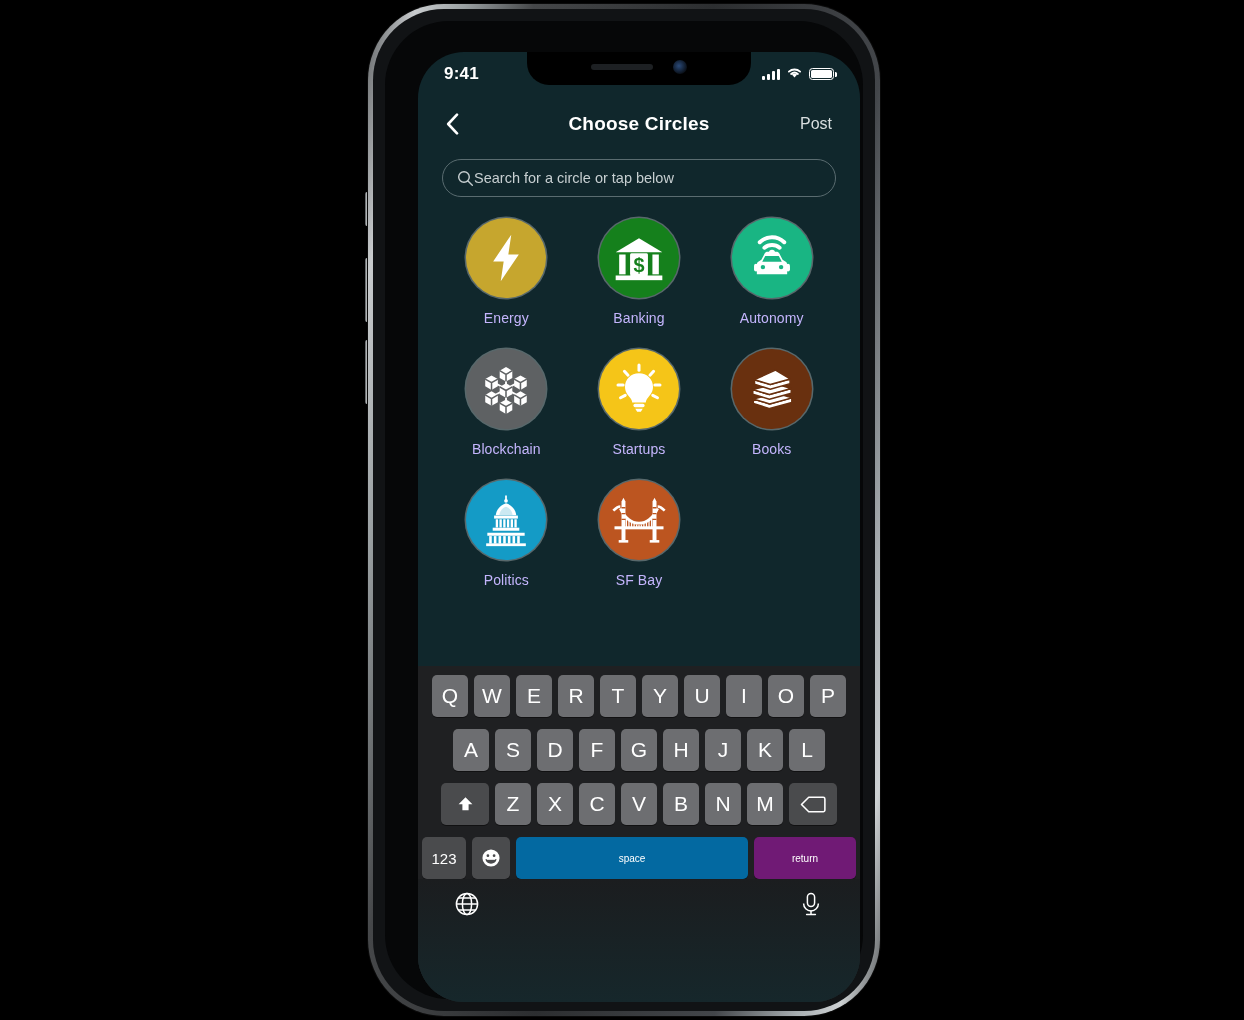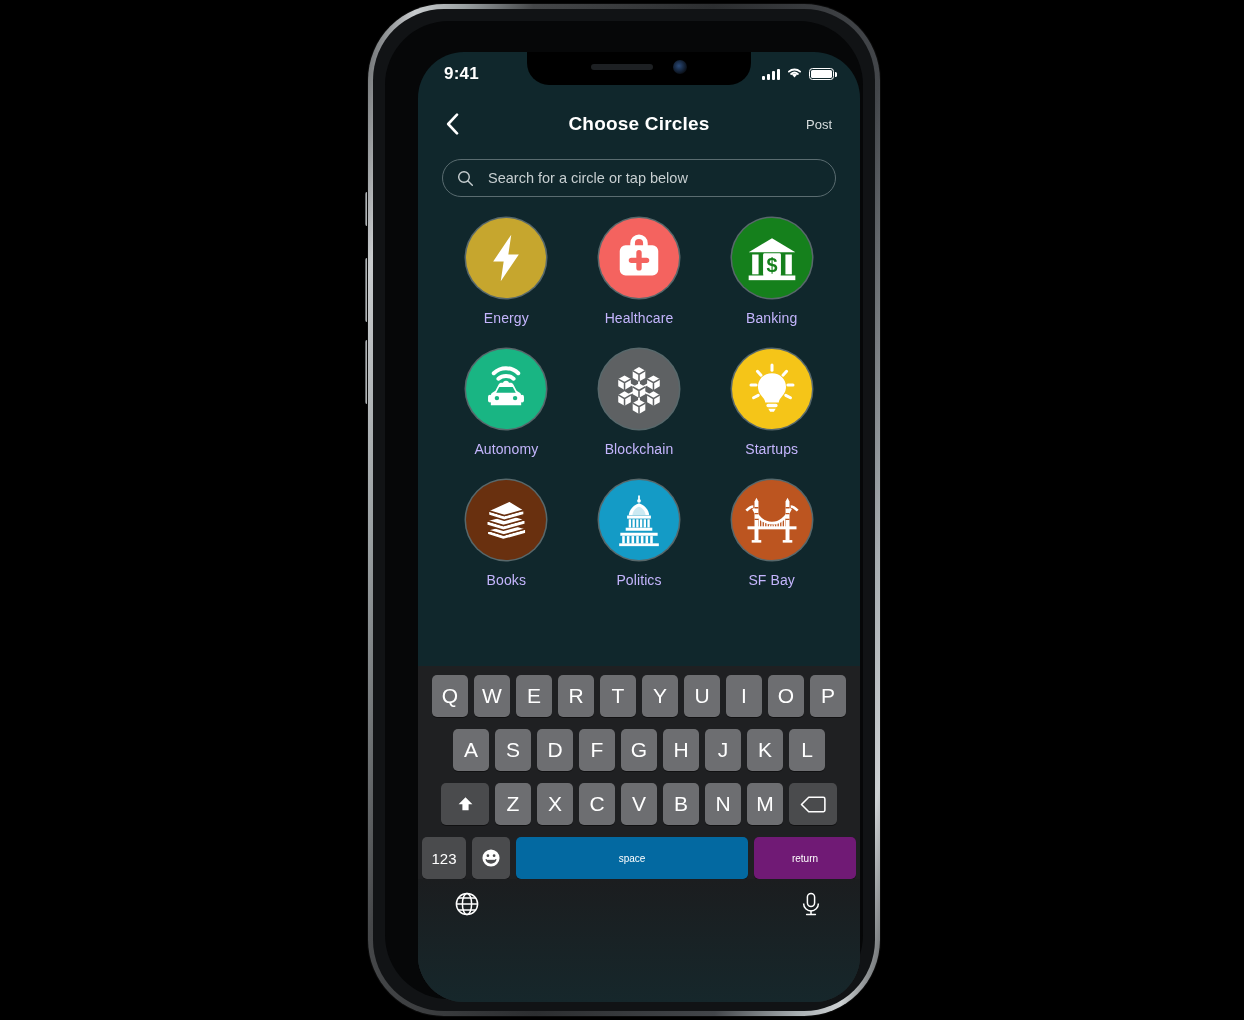--- a/index.html
+++ b/index.html
@@ -88,28 +88,28 @@
     position: absolute; top: 44px; left: 0; width: 100%; height: 56px;
     display: flex; align-items: center; padding: 0 28px; z-index: 15;
   }
   .nav-back { width: 34px; display: flex; align-items: center; cursor: pointer; }
   .nav-title {
     position: absolute; left: 0; width: 100%; text-align: center;
     color: #fff; font-size: 19px; font-weight: bold; letter-spacing: .2px;
     pointer-events: none;
   }
   .nav-post {
-    margin-left: auto; color: #d8dedf; font-size: 13px; cursor: pointer; z-index: 2;
+    margin-left: auto; color: #d8dedf; font-size: 16px; cursor: pointer; z-index: 2;
   }
 
   
   .searchwrap { position: absolute; top: 107px; left: 0; width: 100%; padding: 0 24px; z-index: 10; }
   .searchbar {
     height: 38px; border: 1px solid #5a6c70; border-radius: 19px;
-    display: flex; align-items: center; gap: 14px; padding: 0 14px;
+    display: flex; align-items: center; gap: 0; padding: 0 14px;
     background: transparent;
   }
   .search-placeholder { color: #c7cfd1; font-size: 14.5px; }
 
   
   .grid {
     position: absolute; top: 166px; left: 0; width: 100%;
     padding: 0 22px;
     display: grid; grid-template-columns: repeat(3, 1fr);
     row-gap: 23px; justify-items: center;
@@ -224,30 +224,20 @@
 
             <div class="cell">
               <div class="circle" style="background:#C6A62E">
                 <svg viewBox="0 0 48 48">
                   <path d="M28.5 4 L13 27 L22 27 L19.5 44 L35 21 L26 21 Z" fill="#ffffff"></path>
                 </svg>
               </div>
               <div class="cell-label">Energy</div>
             </div>
 
-            <div class="cell">
-              <div class="circle" style="background:#F4635F">
-                <svg viewBox="0 0 48 48">
-                  <path d="M18.5 13.5 v-2.2 a5.5 5.5 0 0 1 11 0 v2.2" stroke="#ffffff" stroke-width="4" fill="none" stroke-linecap="round"></path>
-                  <rect x="7.5" y="13" width="33" height="26" rx="5" fill="#ffffff"></rect>
-                  <path d="M24 19.5 v13 M17.5 26 h13" stroke="#F4635F" stroke-width="4.6" stroke-linecap="round"></path>
-                </svg>
-              </div>
-              <div class="cell-label">Healthcare</div>
-            </div>
 
             <div class="cell">
               <div class="circle" style="background:#15801C">
                 <svg viewBox="0 0 48 48">
                   <path d="M24 7 L44 19 L4 19 Z" fill="#ffffff"></path>
                   <rect x="7" y="21" width="5.5" height="17" fill="#ffffff"></rect>
                   <rect x="16.5" y="21" width="5.5" height="17" fill="#ffffff"></rect>
                   <rect x="26" y="21" width="5.5" height="17" fill="#ffffff"></rect>
                   <rect x="35.5" y="21" width="5.5" height="17" fill="#ffffff"></rect>
                   <rect x="16.5" y="20" width="15" height="20" rx="1" fill="#ffffff"></rect>

